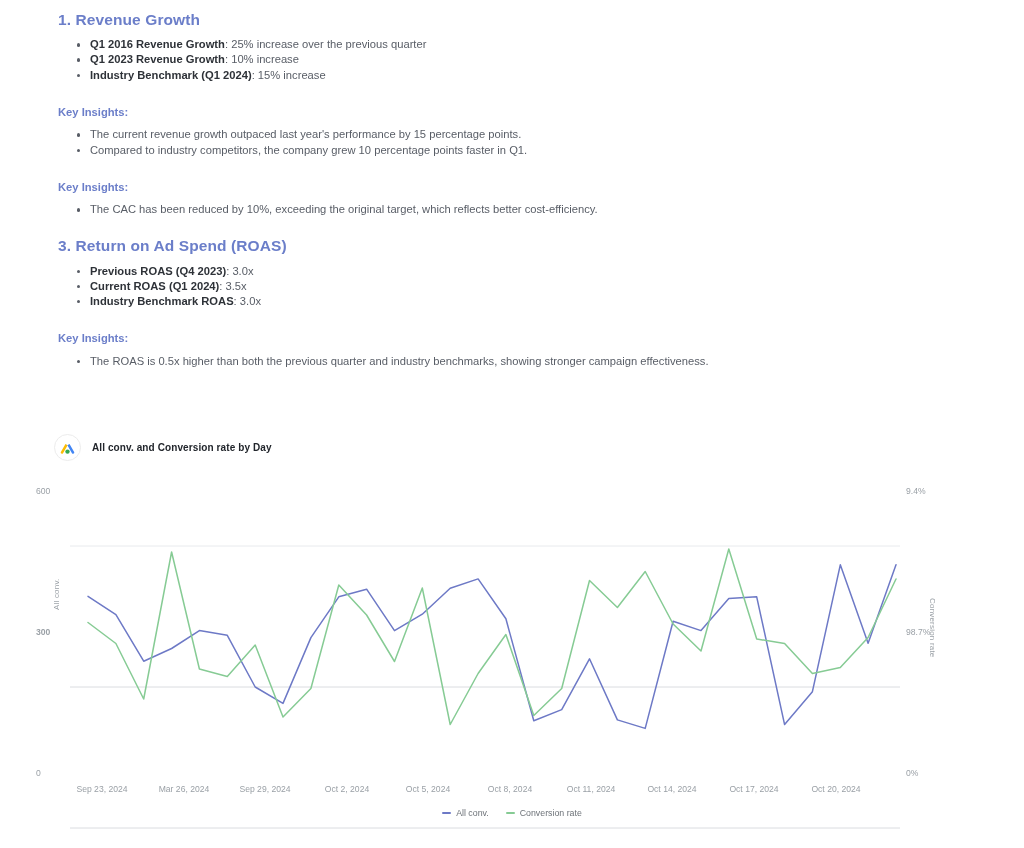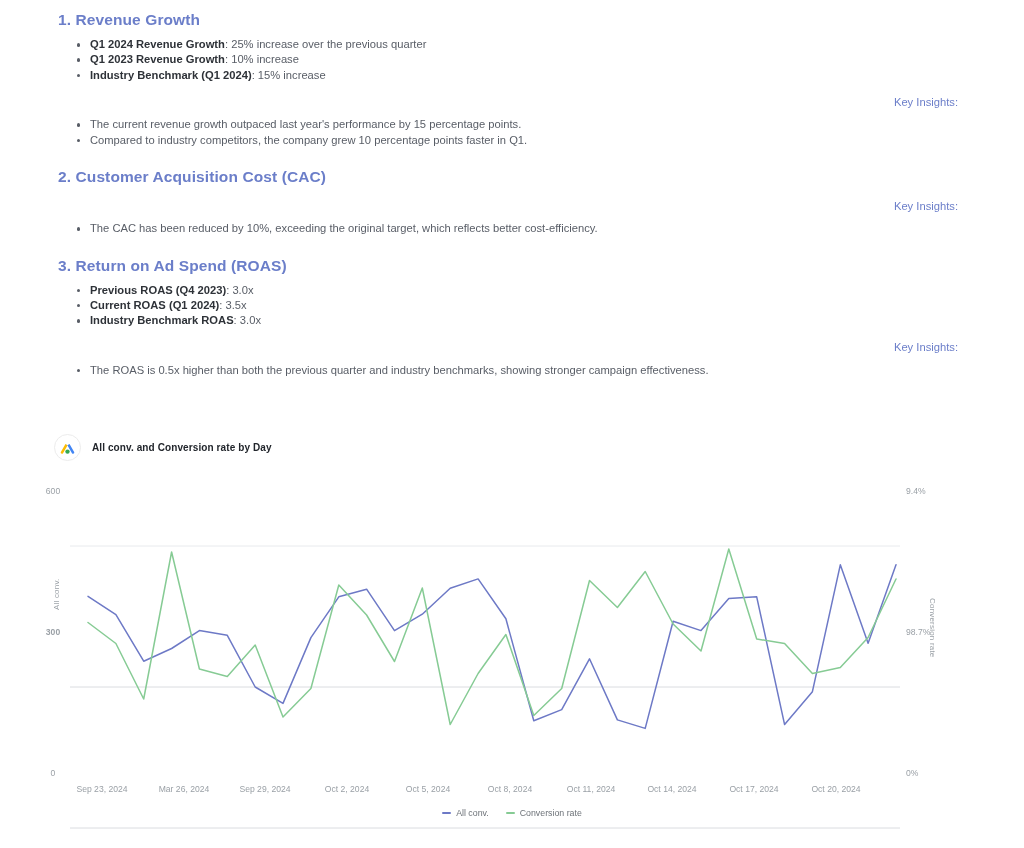--- a/index.html
+++ b/index.html
@@ -53,24 +53,23 @@
     border-radius: 50%;
     background: #585d66;
   }
   ul.bullets li b {
     color: #2e3238;
     font-weight: 700;
   }
   .key-insights {
     color: #6b7ec9;
     font-size: 11.2px;
-    font-weight: 400;
-    margin: 12px 0 8px 0;
+    font-weight: 700;
+    margin: 22px 0 8px 0;
     line-height: 1.3;
-    text-align: right;
   }
 
   
   .chart-block {
     position: absolute;
     left: 0; top: 420px;
     width: 1024px;
     height: 420px;
   }
   .chart-header {
@@ -119,21 +118,21 @@
     transform-origin: left top;
     white-space: nowrap;
     letter-spacing: .2px;
   }
   .ytick-l, .ytick-r {
     position: absolute;
     font-size: 8.6px;
     color: #9aa0a6;
     white-space: nowrap;
   }
-  .ytick-l { text-align: center; width: 34px; }
+  .ytick-l { text-align: left; width: 34px; }
   .ytick-r { text-align: left; }
   .xtick {
     position: absolute;
     font-size: 8.6px;
     color: #9aa0a6;
     white-space: nowrap;
     text-align: center;
     transform: translateX(-50%);
   }
   .legend {
@@ -157,31 +156,30 @@
 </style>
 </head>
 <body>
 
 <div class="page">
 
   <div class="report">
 
     <h2 class="sec-title">1. Revenue Growth</h2>
     <ul class="bullets">
-      <li><b>Q1 2024 Revenue Growth</b><span>: 25% increase over the previous quarter</span></li>
+      <li><b>Q1 2016 Revenue Growth</b><span>: 25% increase over the previous quarter</span></li>
       <li><b>Q1 2023 Revenue Growth</b><span>: 10% increase</span></li>
       <li><b>Industry Benchmark (Q1 2024)</b><span>: 15% increase</span></li>
     </ul>
     <div class="key-insights">Key Insights:</div>
     <ul class="bullets">
       <li>The current revenue growth outpaced last year's performance by 15 percentage points.</li>
       <li>Compared to industry competitors, the company grew 10 percentage points faster in Q1.</li>
     </ul>
 
-    <h2 class="sec-title gap">2. Customer Acquisition Cost (CAC)</h2>
     <div class="key-insights">Key Insights:</div>
     <ul class="bullets">
       <li>The CAC has been reduced by 10%, exceeding the original target, which reflects better cost-efficiency.</li>
     </ul>
 
     <h2 class="sec-title gap">3. Return on Ad Spend (ROAS)</h2>
     <ul class="bullets">
       <li><b>Previous ROAS (Q4 2023)</b><span>: 3.0x</span></li>
       <li><b>Current ROAS (Q1 2024)</b><span>: 3.5x</span></li>
       <li><b>Industry Benchmark ROAS</b><span>: 3.0x</span></li>

